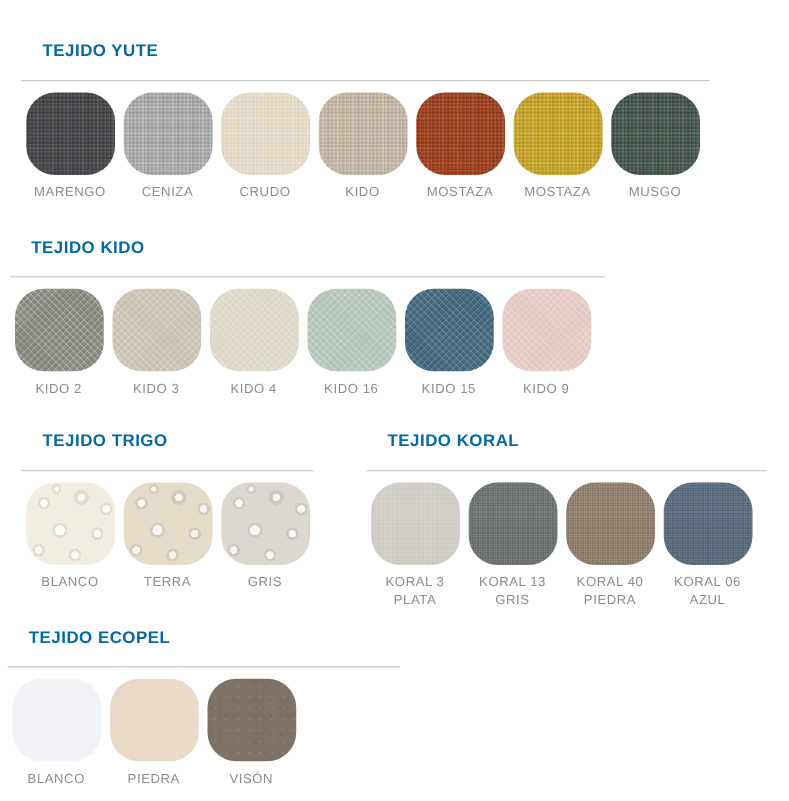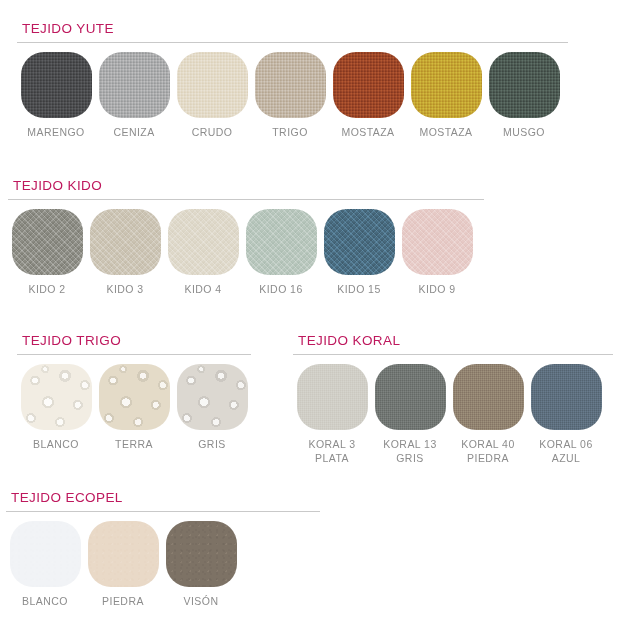--- a/index.html
+++ b/index.html
@@ -15,24 +15,24 @@
   }
 
   .sheet { position: relative; width: 631px; height: 641px; }
 
   
   .section { position: absolute; }
 
   .section-title {
     font-size: 13.5px;
     letter-spacing: 0.4px;
-    color: #be185d;
-    font-weight: 400;
+    color: #0369a1;
+    font-weight: 700;
     white-space: nowrap;
-    margin: 4px;
+    margin: 16px;
     padding: 0 0 0 1px;
   }
   .section-rule {
     height: 1px;
     background: #c9c9c9;
     margin-top: 6px;
   }
 
   
   .swatch-row {
@@ -145,21 +145,21 @@
         <div class="swatch-cell">
           <div class="swatch tex-yute" style="background: rgb(169, 170, 171);"></div>
           <div class="swatch-label">CENIZA</div>
         </div>
         <div class="swatch-cell">
           <div class="swatch tex-yute" style="background: rgb(227, 218, 199);"></div>
           <div class="swatch-label">CRUDO</div>
         </div>
         <div class="swatch-cell">
           <div class="swatch tex-yute" style="background: rgb(194, 181, 164);"></div>
-          <div class="swatch-label">TRIGO</div>
+          <div class="swatch-label">KIDO</div>
         </div>
         <div class="swatch-cell">
           <div class="swatch tex-yute" style="background: rgb(154, 69, 39);"></div>
           <div class="swatch-label">MOSTAZA</div>
         </div>
         <div class="swatch-cell">
           <div class="swatch tex-yute" style="background: rgb(195, 162, 49);"></div>
           <div class="swatch-label">MOSTAZA</div>
         </div>
         <div class="swatch-cell">

